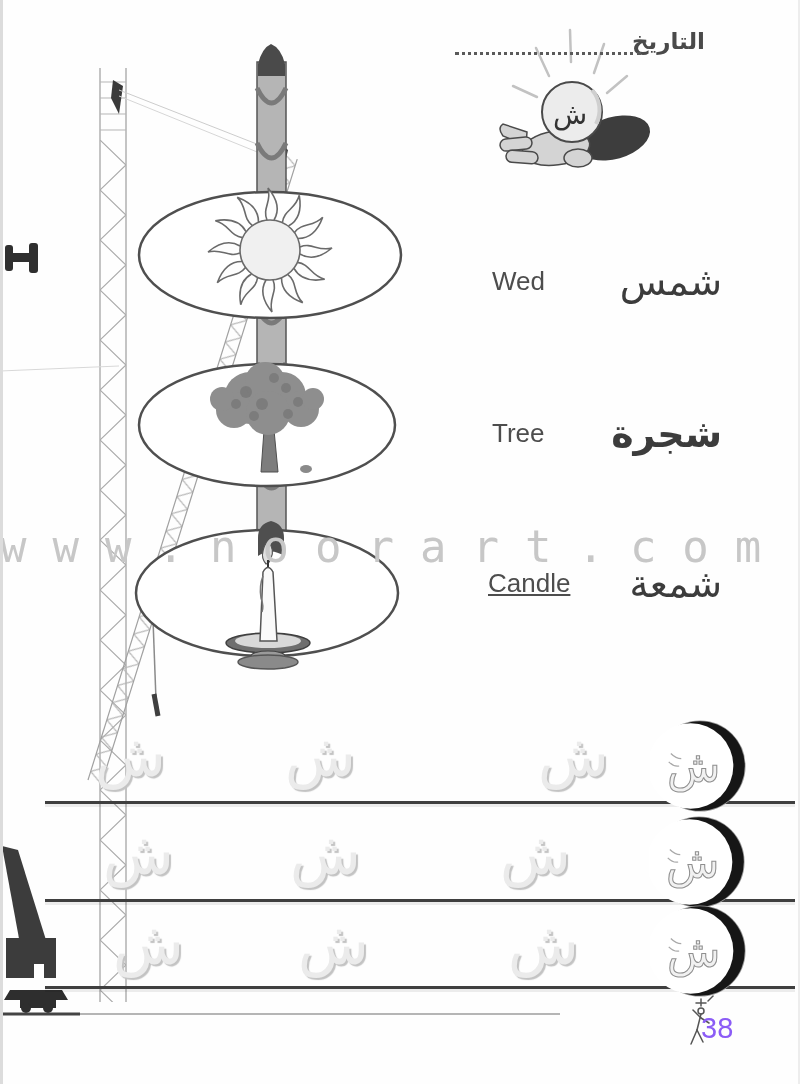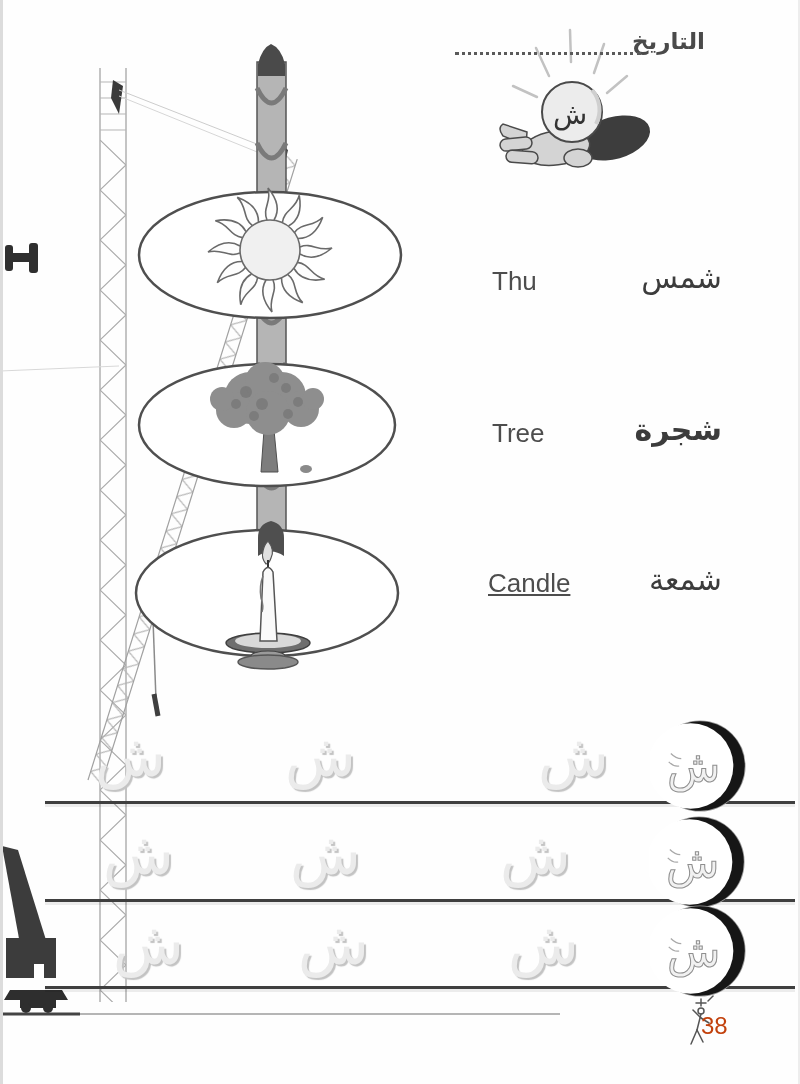--- a/index.html
+++ b/index.html
@@ -11,36 +11,36 @@
   .edge-right{right:0;top:0;width:2px;height:1084px;background:#ededed;z-index:5;}
 
   
   .date-label{right:95px;top:28px;font-size:23px;font-weight:600;color:#4a4a4a;
               font-family:"DejaVu Sans",sans-serif;z-index:2;}
   .date-dots{left:455px;top:32px;width:186px;height:20px;
              border-bottom:3px dotted #5a5a5a;z-index:2;}
 
   
   .vocab-en{width:110px;text-align:left;font-size:26px;color:#4d4d4d;z-index:2;}
-  .vocab-ar{width:90px;text-align:right;font-size:30px;color:#3c3c3c;
+  .vocab-ar{width:90px;text-align:right;font-size:38px;color:#3c3c3c;
             font-family:"DejaVu Sans",sans-serif;direction:rtl;z-index:2;}
 
   
   .watermark{left:0;top:521px;width:800px;white-space:nowrap;
              font-family:"DejaVu Sans Mono",monospace;font-size:44px;color:#c7c7c7;
              letter-spacing:26px;z-index:3;pointer-events:none;}
 
   
   .trace{position:absolute;font-family:"DejaVu Sans",sans-serif;font-size:58px;
          color:#ebebeb;text-shadow:2px 2px 1px #c3c3c3;z-index:1;direction:rtl;}
   .rule{position:absolute;left:45px;width:750px;height:3px;background:#3f3f3f;
         box-shadow:0 3px 0 rgba(0,0,0,0.07);z-index:2;}
   .badge{position:absolute;width:100px;height:100px;z-index:4;}
 
-  .page-number{left:701px;top:1012px;font-size:24px;color:#c2410c;z-index:2;}
+  .page-number{left:701px;top:1012px;font-size:29px;color:#8b5cf6;z-index:2;}
 </style>
 </head>
 <body>
 
 <div id="page">
 
   <svg class="abs" style="left:0;top:0;z-index:1;" width="800" height="1084" viewBox="0 0 800 1084">
     <defs>
       <pattern id="mastzz" width="26" height="50" patternUnits="userSpaceOnUse" x="100" y="140">
         <path d="M0,0 L26,25 L0,50" fill="none" stroke="#ababab" stroke-width="1.2"></path>
@@ -198,29 +198,30 @@
       <line x1="708" y1="1001" x2="713" y2="996"></line>
     </g>
   </svg>
 
   <div class="abs edge-left"></div>
   <div class="abs edge-right"></div>
 
   <div class="abs date-label">التاريخ</div>
   <div class="abs date-dots"></div>
 
-  <div class="abs vocab-en" style="left:492px;top:266px;">Thu</div>
+  <div class="abs vocab-en" style="left:492px;top:266px;">Wed</div>
   <div class="abs vocab-ar" style="left:632px;top:260px;">شمس</div>
 
   <div class="abs vocab-en" style="left:492px;top:418px;">Tree</div>
   <div class="abs vocab-ar" style="left:632px;top:412px;font-weight:bold;">شجرة</div>
 
   <div class="abs vocab-en" style="left:488px;top:568px;text-decoration:underline;">Candle</div>
   <div class="abs vocab-ar" style="left:632px;top:562px;">شمعة</div>
 
+  <div class="abs watermark">www.noorart.com</div>
 
   <span class="trace" style="left:95px;top:722px;">ش</span>
   <span class="trace" style="left:285px;top:722px;">ش</span>
   <span class="trace" style="left:538px;top:722px;">ش</span>
   <div class="rule" style="top:801px;"></div>
 
   <span class="trace" style="left:103px;top:820px;">ش</span>
   <span class="trace" style="left:290px;top:820px;">ش</span>
   <span class="trace" style="left:500px;top:820px;">ش</span>
   <div class="rule" style="top:899px;"></div>

